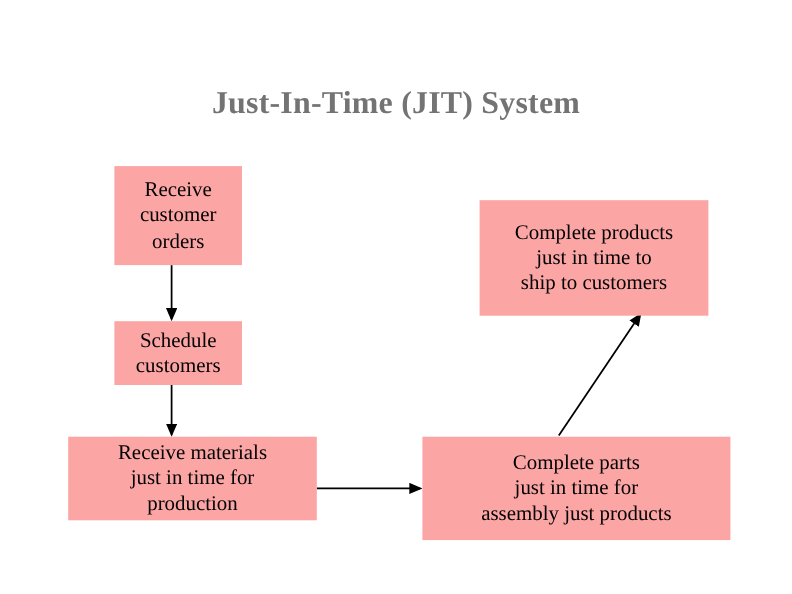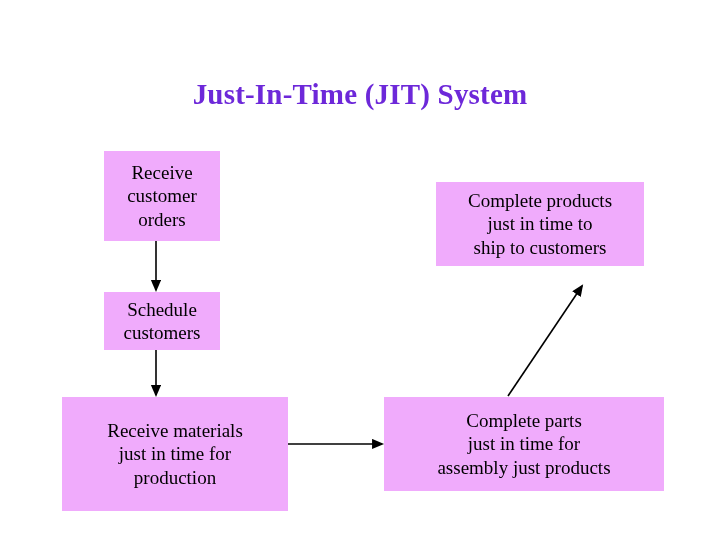--- a/index.html
+++ b/index.html
@@ -20,26 +20,26 @@
   }
   #title {
     position: absolute;
     left: 0;
     top: 78px;
     width: 720px;
     text-align: center;
     font-family: "Liberation Serif", serif;
     font-weight: bold;
     font-size: 29px;
-    color: #6d28d9;
+    color: #737373;
     letter-spacing: 0.2px;
   }
   .box {
     position: absolute;
-    background: #f0abfc;
+    background: #fca5a5;
     color: #000000;
     display: flex;
     align-items: center;
     justify-content: center;
     text-align: center;
     font-family: "Liberation Serif", serif;
     font-size: 19px;
     line-height: 1.22;
     box-sizing: border-box;
     padding: 2px 4px;
@@ -58,33 +58,33 @@
   #box-schedule-production {
     left: 104px;
     top: 292px;
     width: 116px;
     height: 58px;
   }
   #box-receive-materials {
     left: 62px;
     top: 397px;
     width: 226px;
-    height: 114px;
+    height: 76px;
   }
   #box-complete-parts {
     left: 384px;
     top: 397px;
     width: 280px;
     height: 94px;
   }
   #box-complete-products {
     left: 436px;
     top: 182px;
     width: 208px;
-    height: 84px;
+    height: 105px;
   }
   svg#arrows {
     position: absolute;
     left: 0;
     top: 0;
     width: 720px;
     height: 540px;
     pointer-events: none;
   }
 </style>

